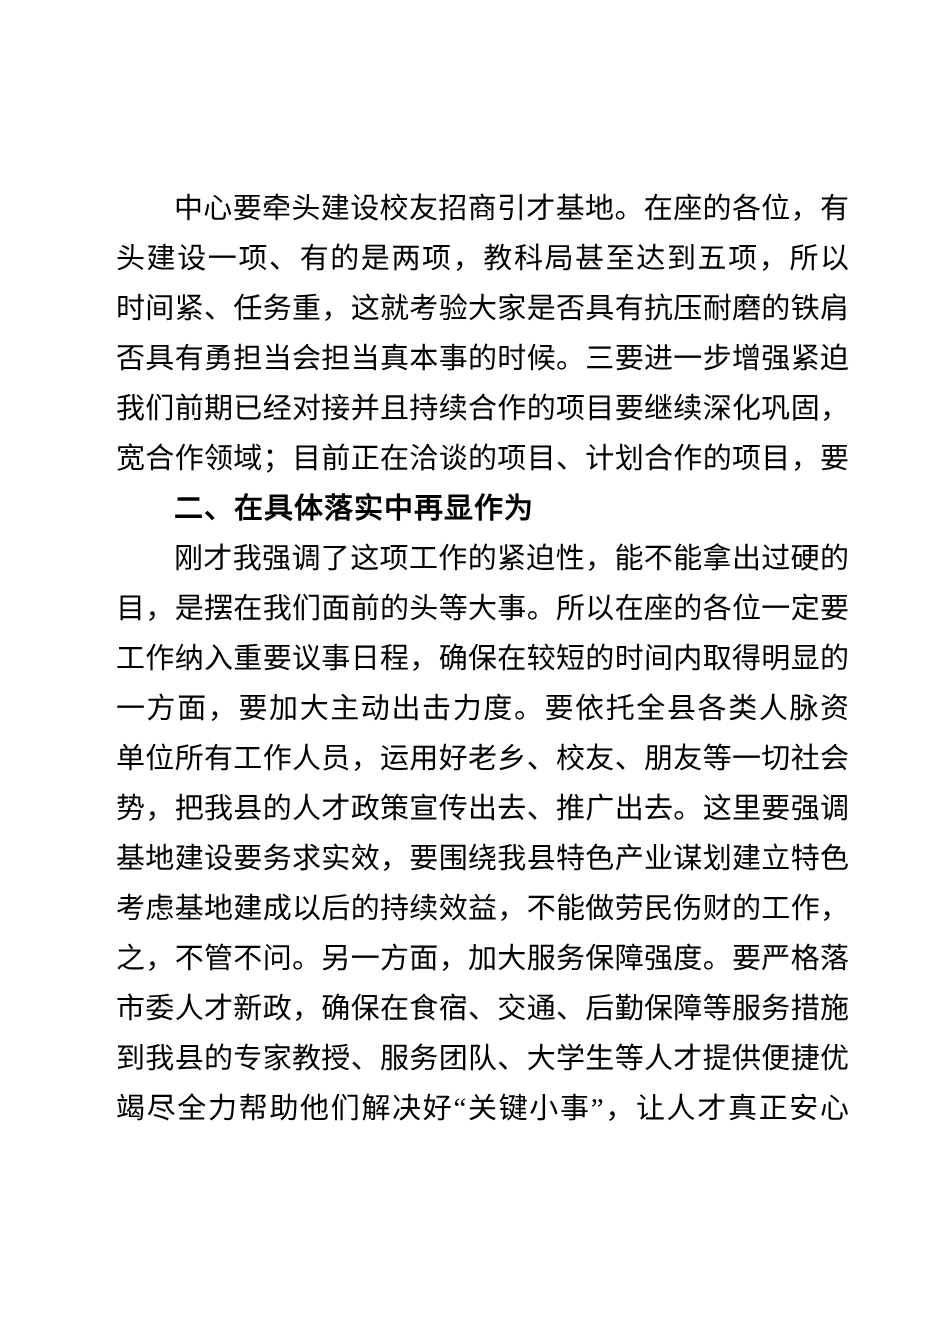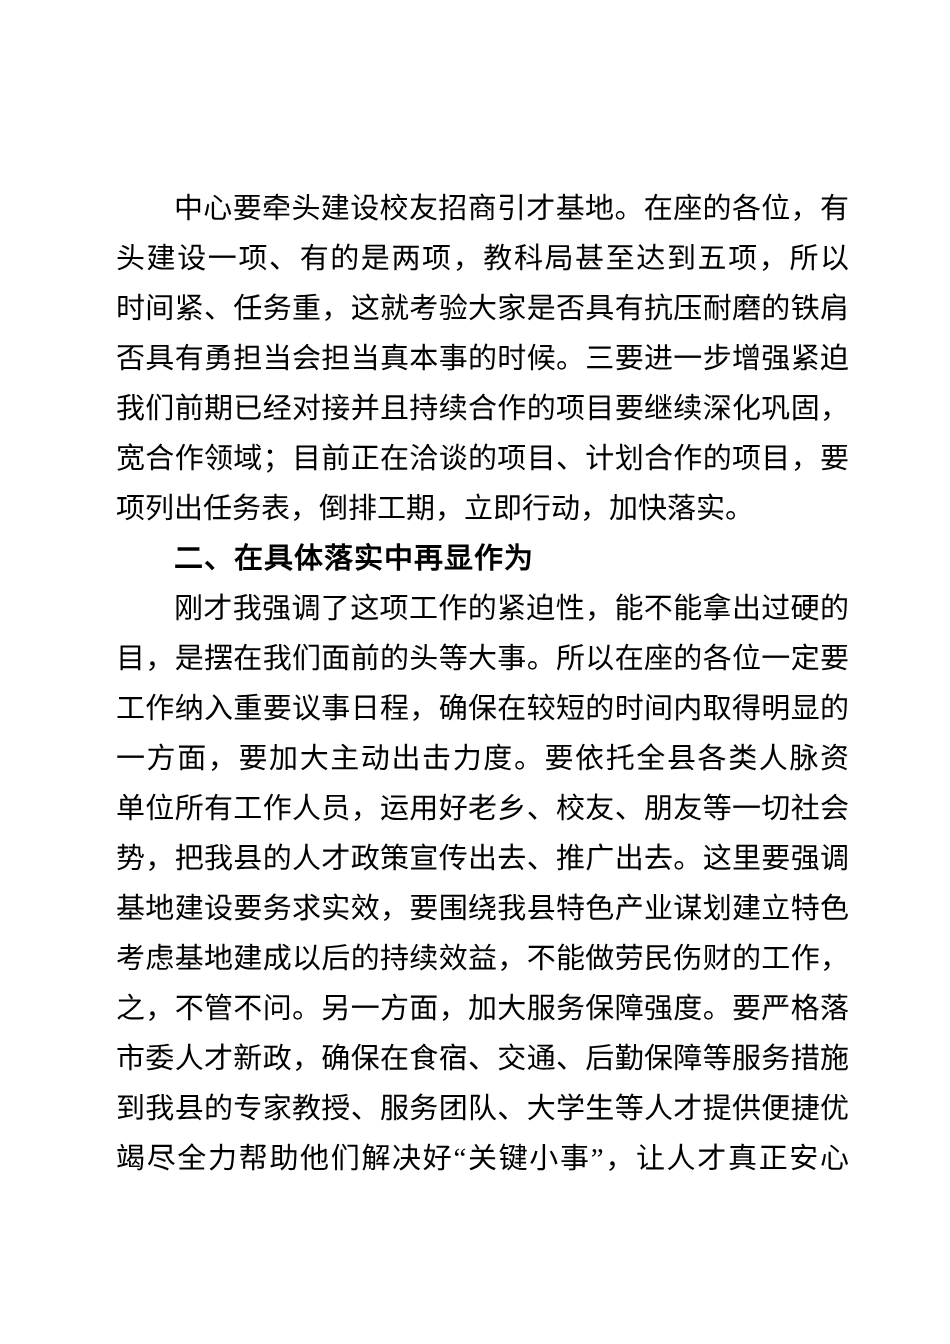--- a/index.html
+++ b/index.html
@@ -49,21 +49,20 @@
 <body>
 
 <div class="page">
   <div class="text-block" id="text-block">
       <div class="line justify indent">中心要牵头建设校友招商引才基地。在座的各位，有的要牵</div>
       <div class="line justify">头建设一项、有的是两项，教科局甚至达到五项，所以说，我们</div>
       <div class="line justify">时间紧、任务重，这就考验大家是否具有抗压耐磨的铁肩膀，是</div>
       <div class="line justify">否具有勇担当会担当真本事的时候。三要进一步增强紧迫意识。</div>
       <div class="line justify">我们前期已经对接并且持续合作的项目要继续深化巩固，不断拓</div>
       <div class="line justify">宽合作领域；目前正在洽谈的项目、计划合作的项目，要一项一</div>
-      <div class="line">项列出任务表，倒排工期，立即行动，加快落实。</div>
       <div class="line indent heading">二、在具体落实中再显作为</div>
       <div class="line justify indent">刚才我强调了这项工作的紧迫性，能不能拿出过硬的签约项</div>
       <div class="line justify">目，是摆在我们面前的头等大事。所以在座的各位一定要把这项</div>
       <div class="line justify">工作纳入重要议事日程，确保在较短的时间内取得明显的成绩。</div>
       <div class="line justify">一方面，要加大主动出击力度。要依托全县各类人脉资源，发动</div>
       <div class="line justify">单位所有工作人员，运用好老乡、校友、朋友等一切社会资源优</div>
       <div class="line justify">势，把我县的人才政策宣传出去、推广出去。这里要强调一点，</div>
       <div class="line justify">基地建设要务求实效，要围绕我县特色产业谋划建立特色基地，</div>
       <div class="line justify">考虑基地建成以后的持续效益，不能做劳民伤财的工作，一建了</div>
       <div class="line justify">之，不管不问。另一方面，加大服务保障强度。要严格落实省委</div>

